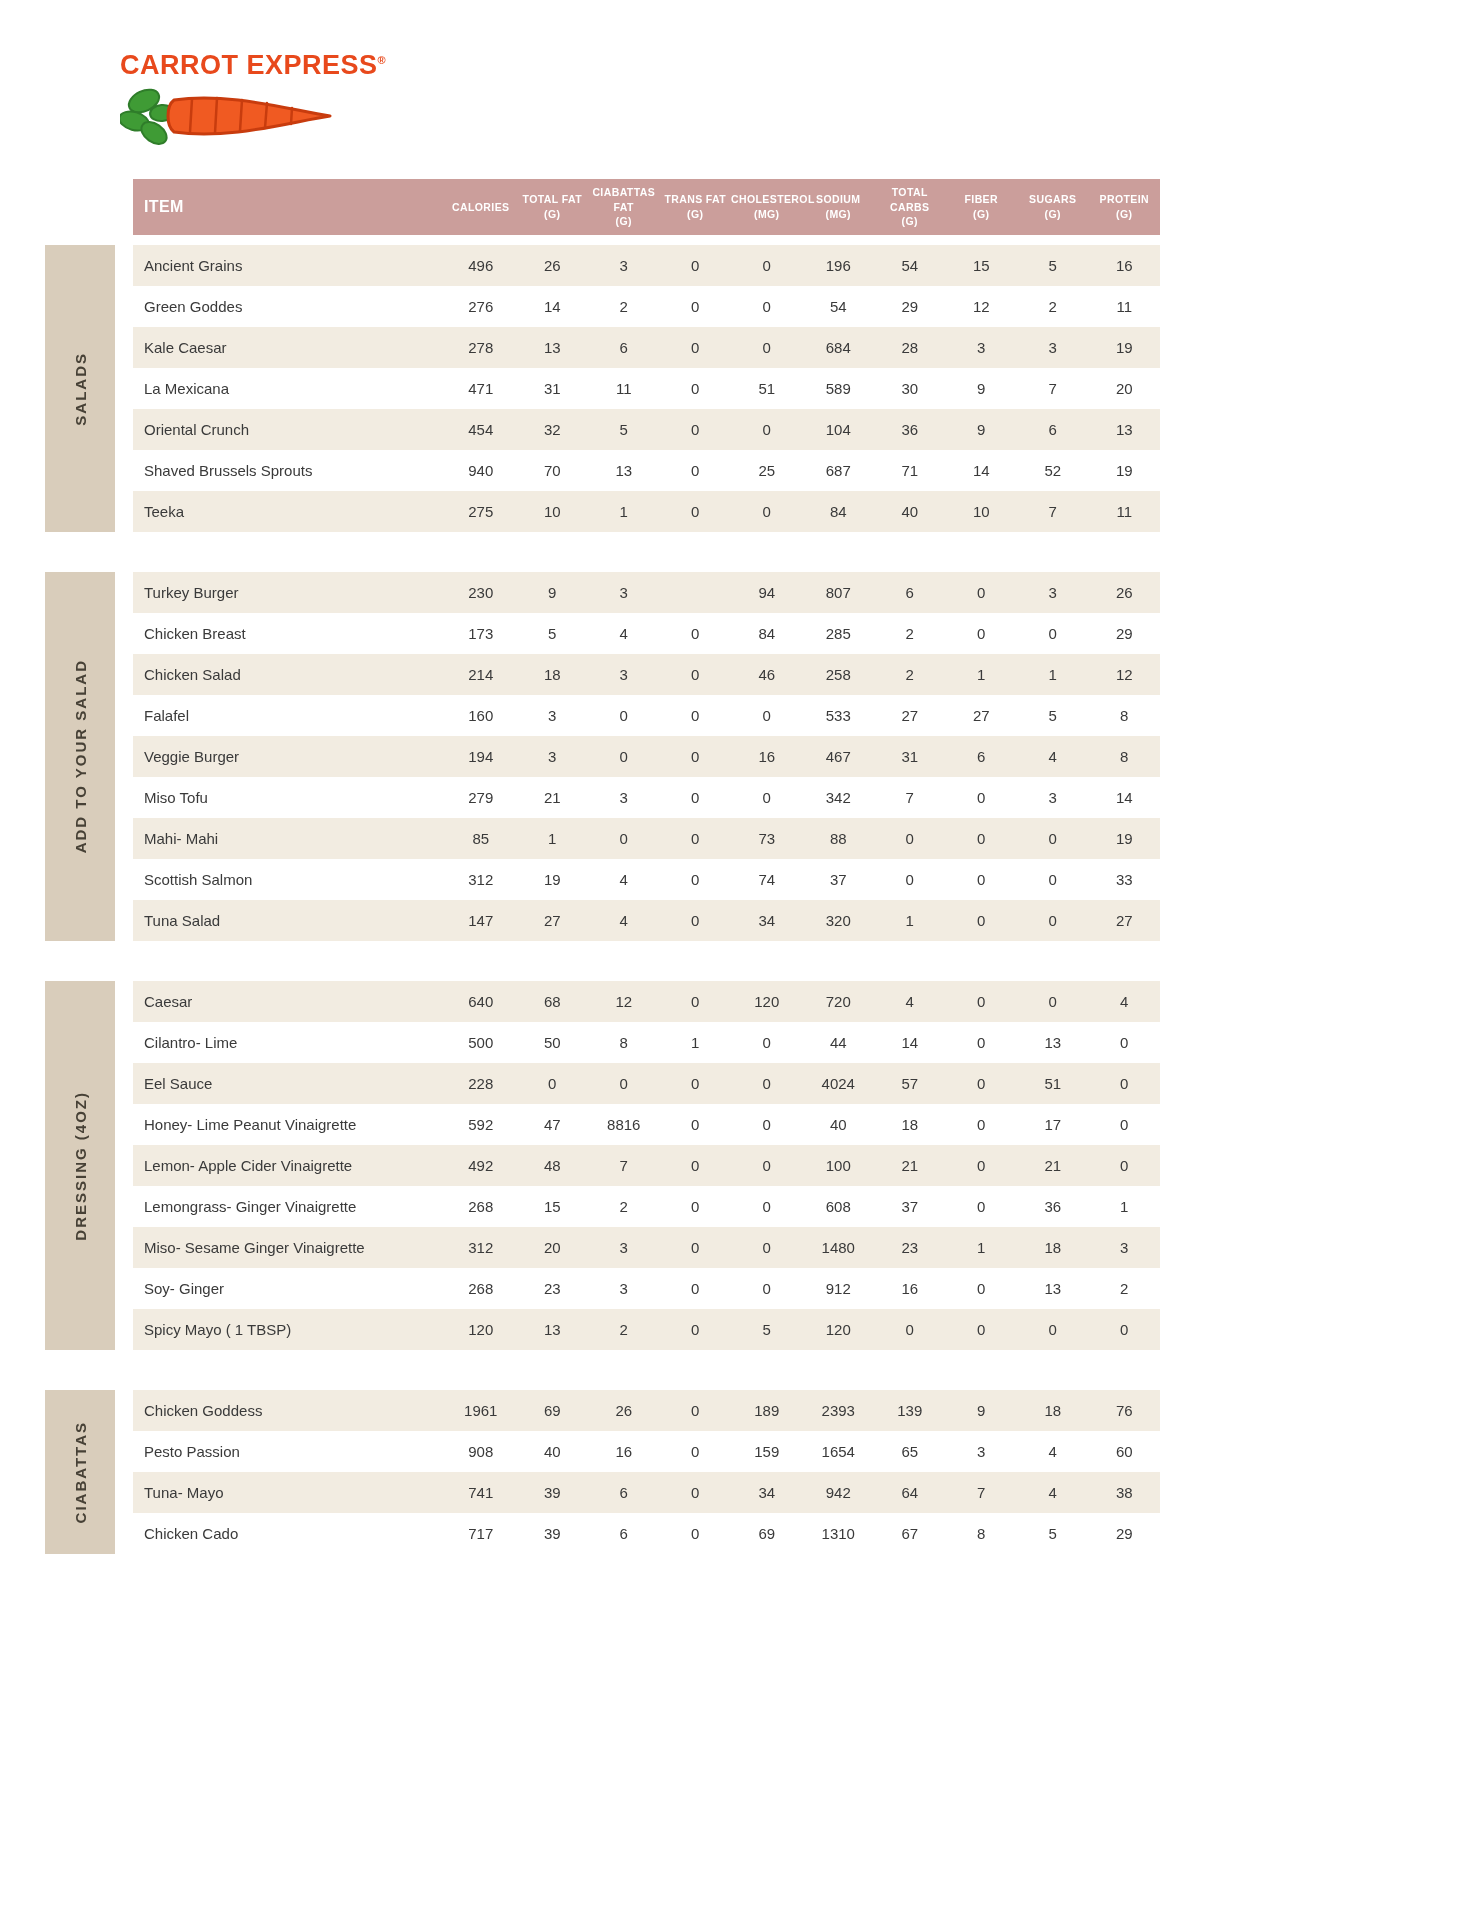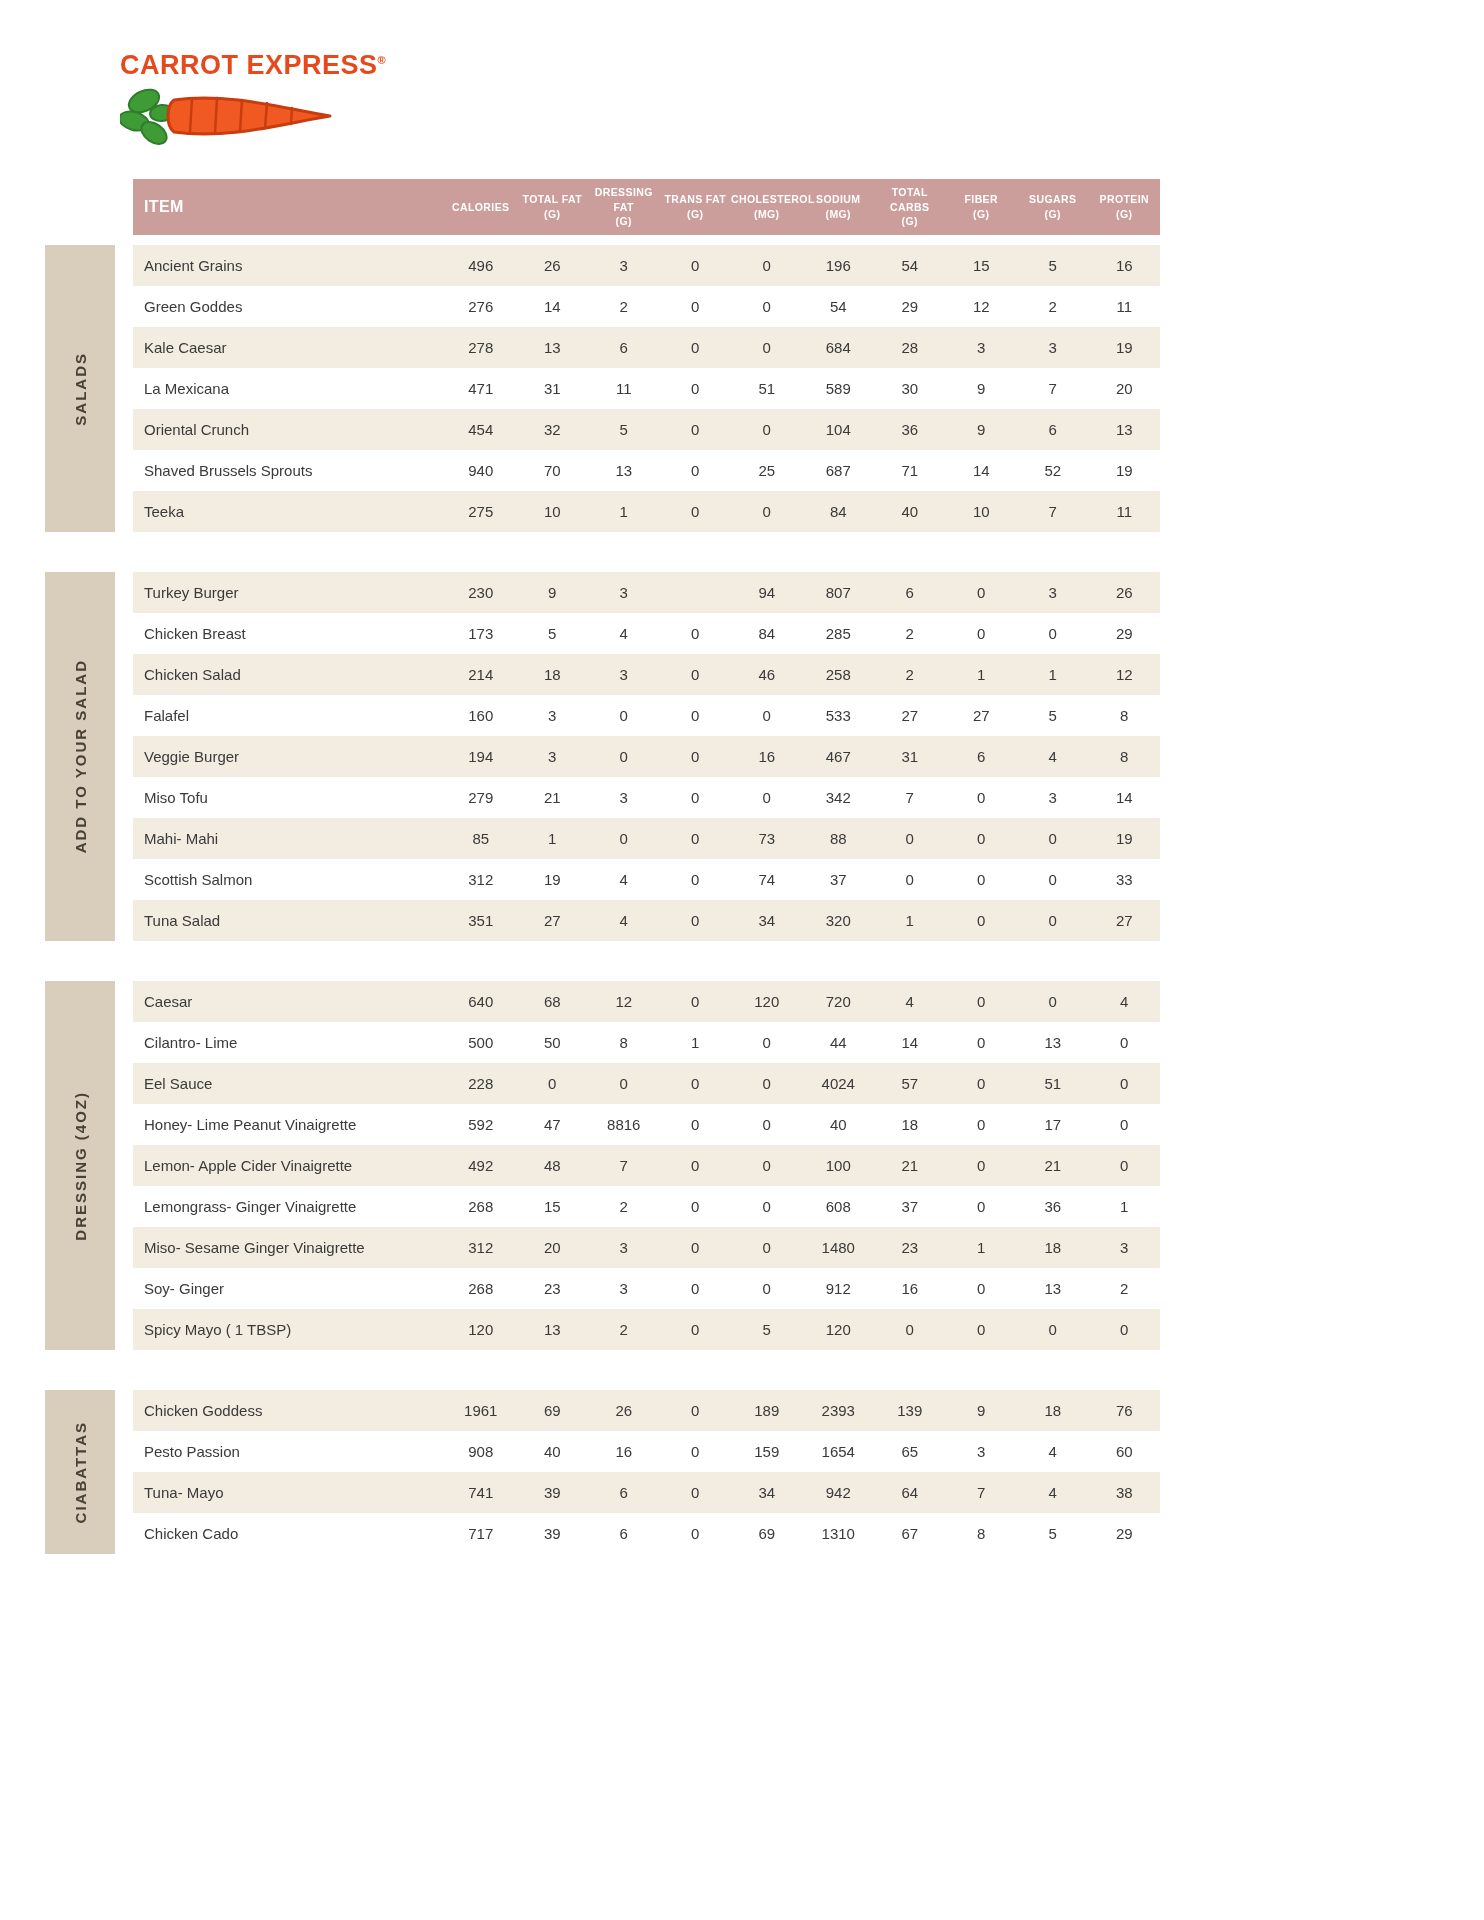--- a/index.html
+++ b/index.html
@@ -124,21 +124,21 @@
         <div>ITEM</div>
       </div>
       <div class="hcol">
         <div>CALORIES</div>
       </div>
       <div class="hcol">
         <div>TOTAL FAT</div>
         <div>(G)</div>
       </div>
       <div class="hcol">
-        <div>DRESSING FAT</div>
+        <div>CIABATTAS FAT</div>
         <div>(G)</div>
       </div>
       <div class="hcol">
         <div>TRANS FAT</div>
         <div>(G)</div>
       </div>
       <div class="hcol">
         <div>CHOLESTEROL</div>
         <div>(MG)</div>
       </div>
@@ -367,21 +367,21 @@
             <div class="cell num">0</div>
             <div class="cell num">74</div>
             <div class="cell num">37</div>
             <div class="cell num">0</div>
             <div class="cell num">0</div>
             <div class="cell num">0</div>
             <div class="cell num">33</div>
           </div>
           <div class="row alt">
             <div class="cell item">Tuna Salad</div>
-            <div class="cell num">351</div>
+            <div class="cell num">147</div>
             <div class="cell num">27</div>
             <div class="cell num">4</div>
             <div class="cell num">0</div>
             <div class="cell num">34</div>
             <div class="cell num">320</div>
             <div class="cell num">1</div>
             <div class="cell num">0</div>
             <div class="cell num">0</div>
             <div class="cell num">27</div>
           </div>

